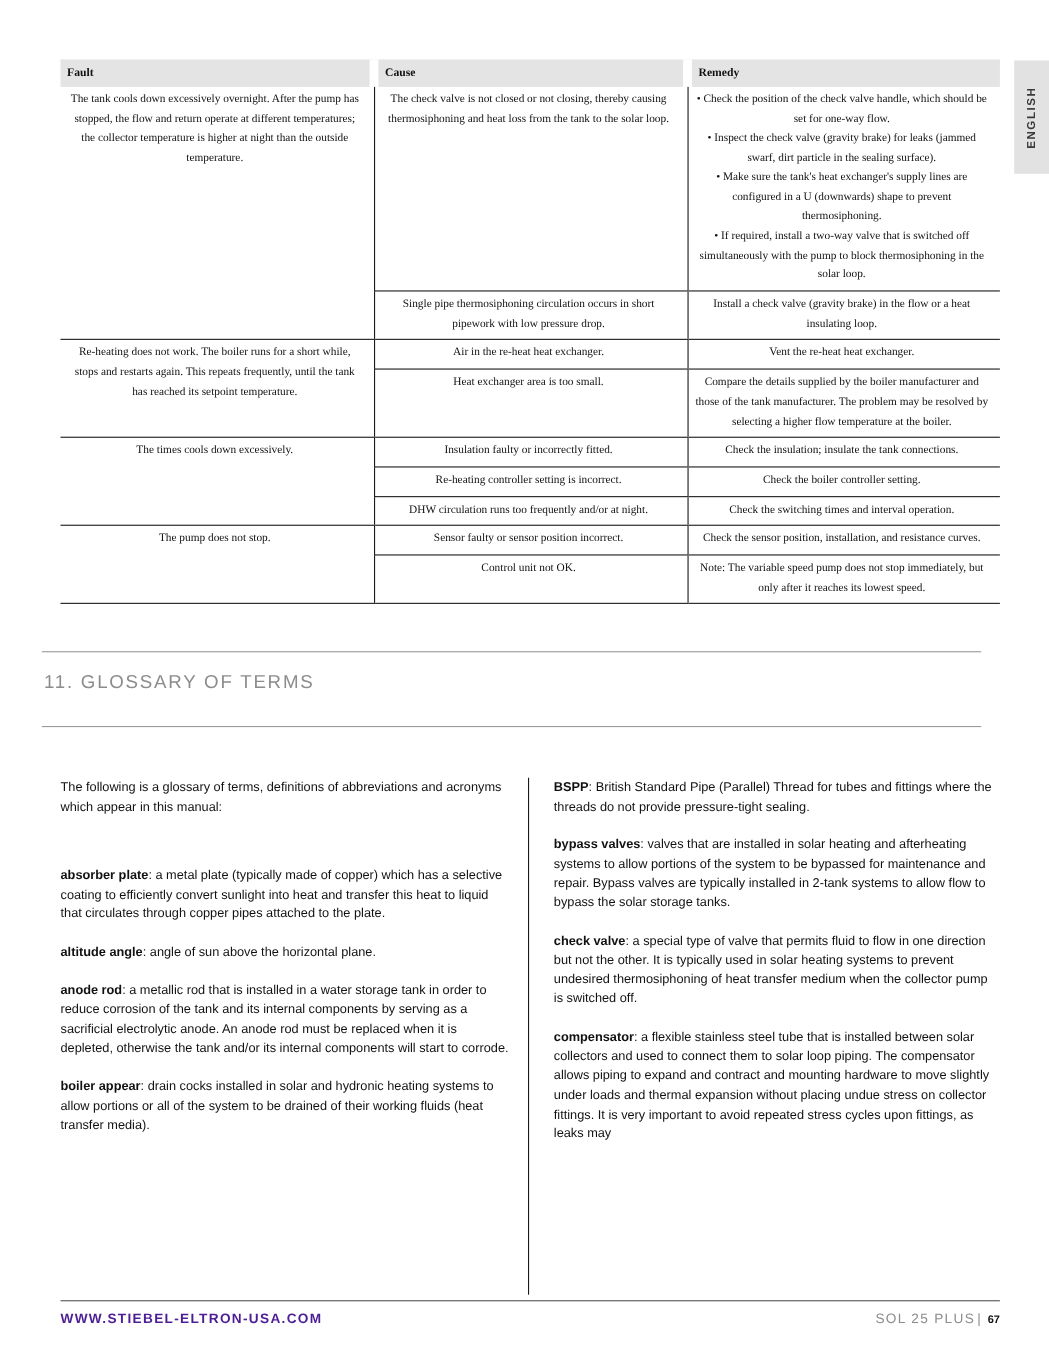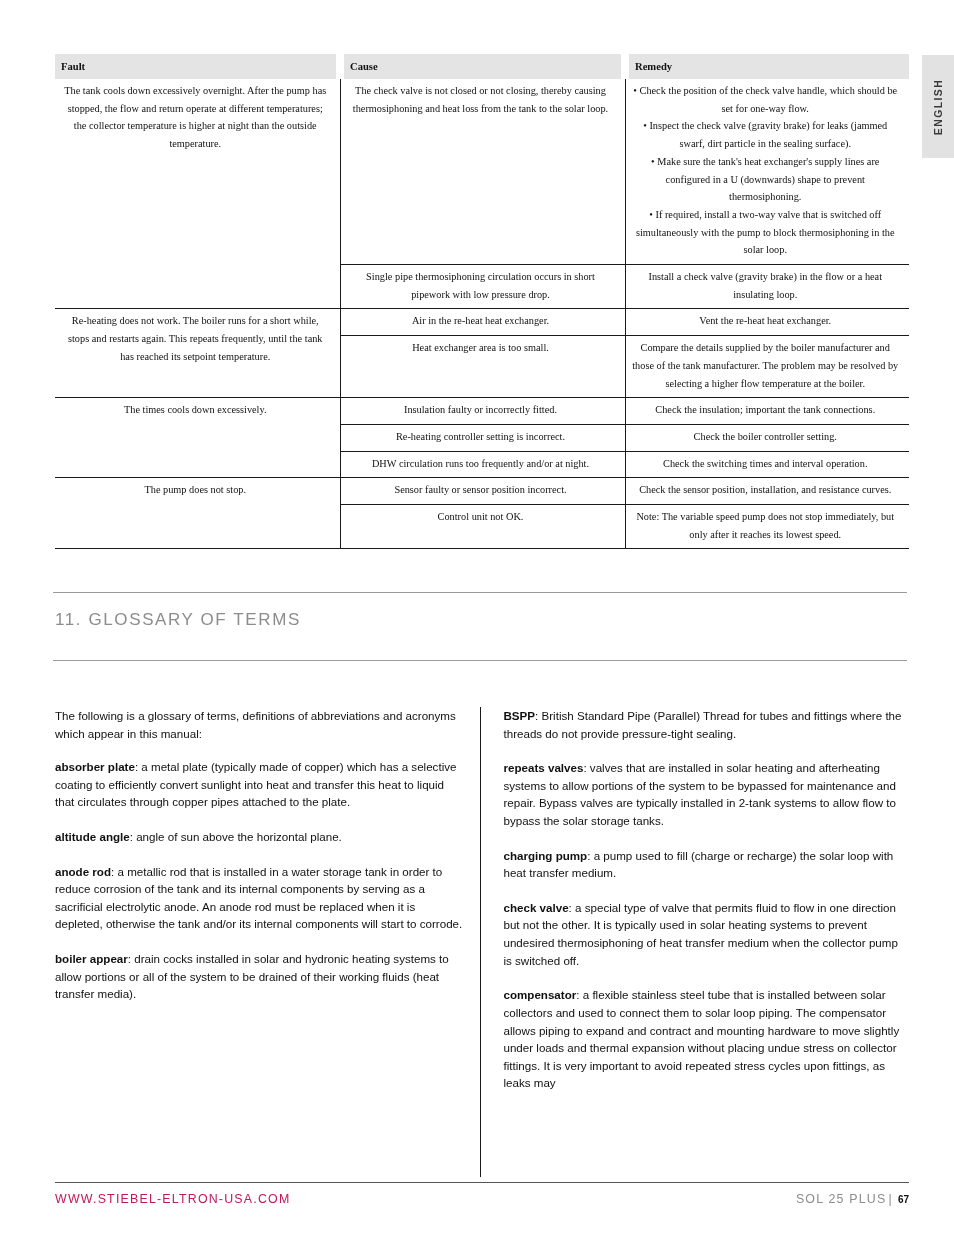--- a/index.html
+++ b/index.html
@@ -67,21 +67,21 @@
     vertical-align:top;
     border-bottom:1px solid #1a1a1a;
     border-left:1px solid #1a1a1a;
     text-align:center;
   }
   .fa-table td.col-fault{border-left:none;padding-left:6px;}
 
   
   .section{
     position:absolute;
-    left:53px; top:592px;
+    left:38px; top:592px;
     width:854px;
   }
   .section .rule-top{
     border-top:1px solid #9a9a9a;
     height:0;
   }
   .section h2{
     margin:0;
     font-size:17px;
     font-weight:400;
@@ -109,39 +109,39 @@
     line-height:1.52;
     color:#111;
   }
   .gcol.left{padding-right:18px;}
   .gcol.right{
     padding-left:22px;
     border-left:1px solid #1a1a1a;
     width:418px;
   }
   .gcol p{margin:0 0 17px 0;}
-  .gcol p.intro{margin-bottom:16px;}
+  .gcol p.intro{margin-bottom:45px;}
   .gcol b{font-weight:700;}
 
   
   .footer{
     position:absolute;
     left:55px; top:1182px;
     width:854px;
     border-top:1px solid #555;
     padding-top:9px;
     display:flex;
     justify-content:space-between;
     align-items:baseline;
   }
   .footer .site{
     font-size:12.4px;
     letter-spacing:1.2px;
-    color:#be185d;
-    font-weight:400;
+    color:#4c1d95;
+    font-weight:700;
     text-align:center;
   }
   .footer .right{
     font-size:12.4px;
     letter-spacing:1.2px;
     color:#8c8c8c;
   }
   .footer .right .pg{
     color:#111;
     font-weight:700;
@@ -193,21 +193,21 @@
         <td>Vent the re-heat heat exchanger.</td>
       </tr>
       <tr>
         <td>Heat exchanger area is too small.</td>
         <td>Compare the details supplied by the boiler manufacturer and those of the tank manufacturer.  The problem may be resolved by selecting a higher flow temperature at the boiler.</td>
       </tr>
 
       <tr>
         <td class="col-fault" rowspan="3">The times cools down excessively.</td>
         <td>Insulation faulty or incorrectly fitted.</td>
-        <td>Check the insulation; important the tank connections.</td>
+        <td>Check the insulation; insulate the tank connections.</td>
       </tr>
       <tr>
         <td>Re-heating controller setting is incorrect.</td>
         <td>Check the boiler controller setting.</td>
       </tr>
       <tr>
         <td>DHW circulation runs too frequently and/or at night.</td>
         <td>Check the switching times and interval operation.</td>
       </tr>
 
@@ -235,22 +235,21 @@
     <p class="intro">The following is a glossary of terms, definitions of abbreviations and acronyms which appear in this manual:</p>
 
     <p><b>absorber plate</b><span>: a metal plate (typically made of copper) which has a selective coating to efficiently convert sunlight into heat and transfer this heat to liquid that circulates through copper pipes attached to the plate.</span></p>
     <p><b>altitude angle</b><span>: angle of sun above the horizontal plane.</span></p>
     <p><b>anode rod</b><span>: a metallic rod that is installed in a water storage tank in order to reduce corrosion of the tank and its internal components by serving as a sacrificial electrolytic anode.  An anode rod must be replaced when it is depleted, otherwise the tank and/or its internal components will start to corrode.</span></p>
     <p><b>boiler appear</b><span>: drain cocks installed in solar and hydronic heating systems to allow portions or all of the system to be drained of their working fluids (heat transfer media).</span></p>
   </div>
 
   <div class="gcol right">
     <p><b>BSPP</b><span>: British Standard Pipe (Parallel) Thread for tubes and fittings where the threads do not provide pressure-tight sealing.</span></p>
-    <p><b>repeats valves</b><span>: valves that are installed in solar heating and afterheating systems to allow portions of the system to be bypassed for maintenance and repair.  Bypass valves are typically installed in 2-tank systems to allow flow to bypass the solar storage tanks.</span></p>
-    <p><b>charging pump</b><span>: a pump used to fill (charge or recharge) the solar loop with heat transfer medium.</span></p>
+    <p><b>bypass valves</b><span>: valves that are installed in solar heating and afterheating systems to allow portions of the system to be bypassed for maintenance and repair.  Bypass valves are typically installed in 2-tank systems to allow flow to bypass the solar storage tanks.</span></p>
     <p><b>check valve</b><span>: a special type of valve that permits fluid to flow in one direction but not the other.  It is typically used in solar heating systems to prevent undesired thermosiphoning of heat transfer medium when the collector pump is switched off.</span></p>
     <p><b>compensator</b><span>: a flexible stainless steel tube that is installed between solar collectors and used to connect them to solar loop piping.  The compensator allows piping to expand and contract and mounting hardware to move slightly under loads and thermal expansion without placing undue stress on collector fittings.  It is very important to avoid repeated stress cycles upon fittings, as leaks may</span></p>
   </div>
 </div>
 
 <div class="footer">
   <span class="site">WWW.STIEBEL-ELTRON-USA.COM</span>
   <span class="right">
     <span>SOL 25 PLUS</span><span class="sep">|</span><span class="pg">67</span>
   </span>

